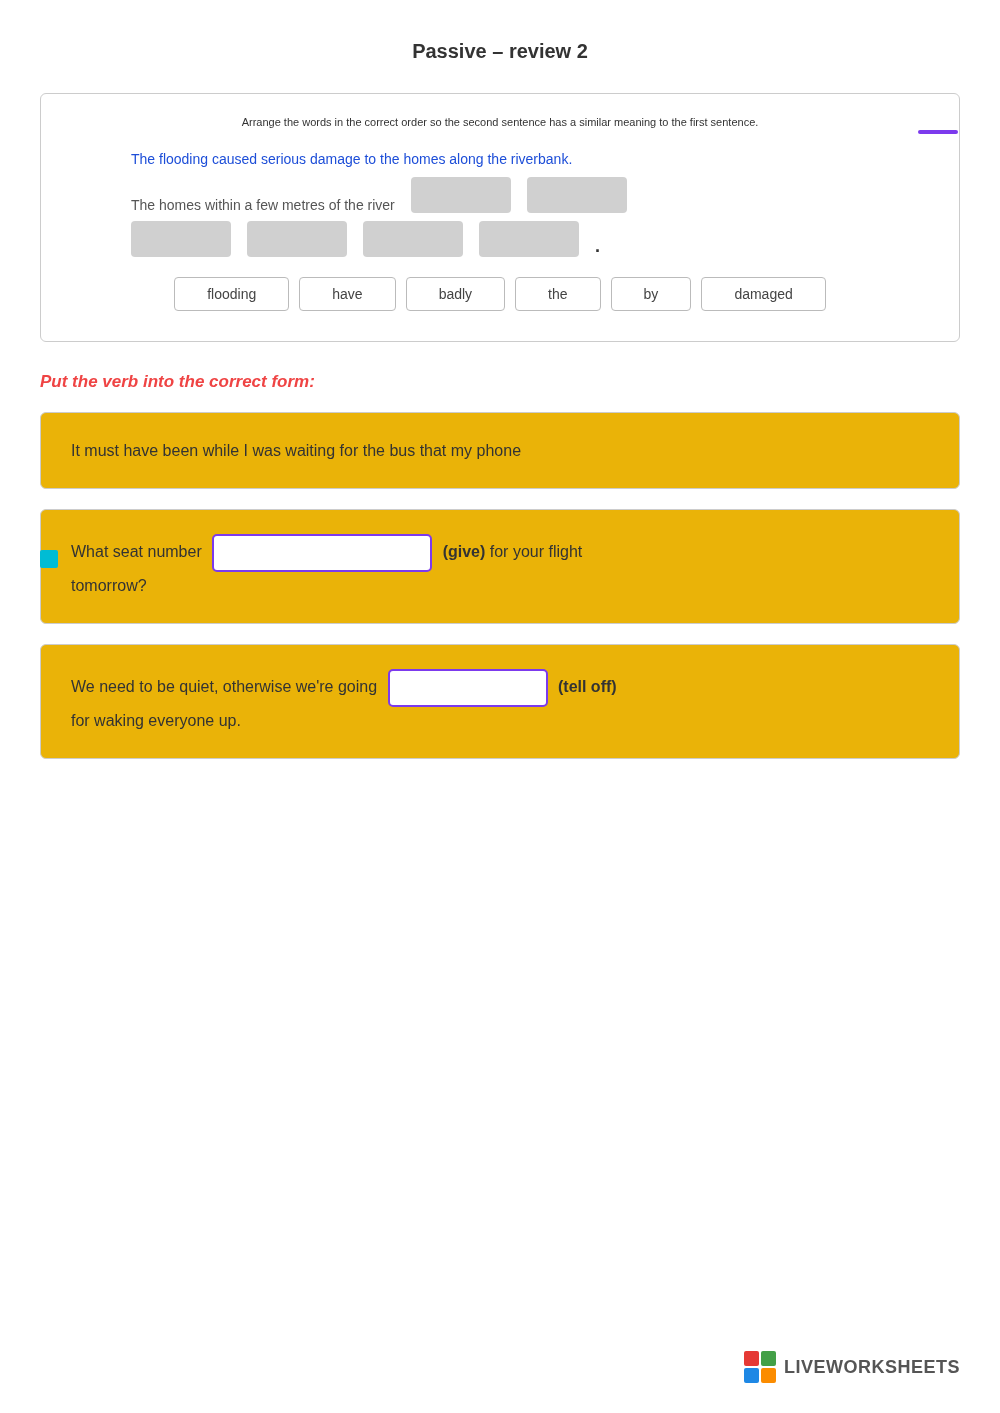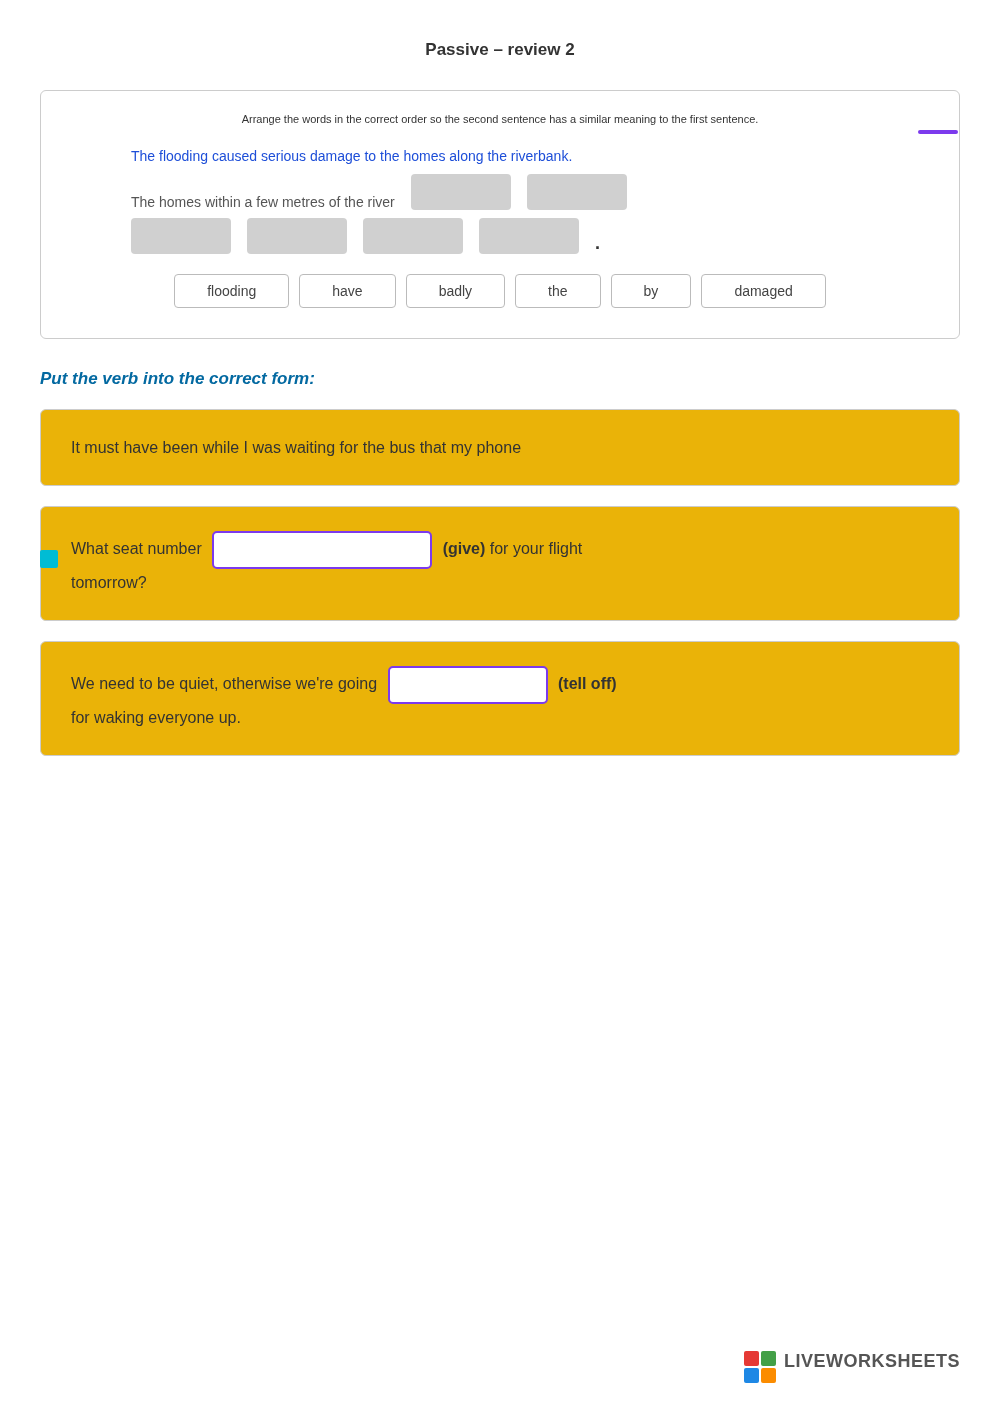--- a/index.html
+++ b/index.html
@@ -13,21 +13,21 @@
       font-size: 16px;
       color: #333;
       width: 1000px;
       min-height: 1413px;
       position: relative;
     }
 
     .page-title {
       text-align: center;
       font-weight: bold;
-      font-size: 17px;
+      font-size: 20px;
       padding: 40px 0 30px 0;
     }
 
     .section-box {
       border: 1px solid #ccc;
       border-radius: 6px;
       margin: 0 40px 30px 40px;
       padding: 20px 30px 30px 30px;
       background: #fff;
     }
@@ -87,21 +87,21 @@
       font-size: 14px;
       background: #fff;
       cursor: default;
       color: #444;
     }
 
     .section-label {
       font-style: italic;
       font-size: 17px;
       font-weight: bold;
-      color: #0369a1;
+      color: #ef4444;
       margin: 10px 40px 20px 40px;
     }
 
     .exercise-box {
       border: 1px solid #ccc;
       border-radius: 6px;
       margin: 0 40px 20px 40px;
       padding: 24px 30px 24px 30px;
       background: #eab308;
       font-size: 16px;
@@ -158,21 +158,21 @@
       height: 18px;
       background: #00bcd4;
       border-radius: 2px;
     }
 
     .liveworksheets-logo {
       position: absolute;
       bottom: 30px;
       right: 40px;
       display: flex;
-      align-items: flex-start;
+      align-items: center;
       gap: 8px;
     }
 
     .logo-grid {
       display: grid;
       grid-template-columns: 1fr 1fr;
       grid-template-rows: 1fr 1fr;
       width: 32px;
       height: 32px;
       gap: 2px;

